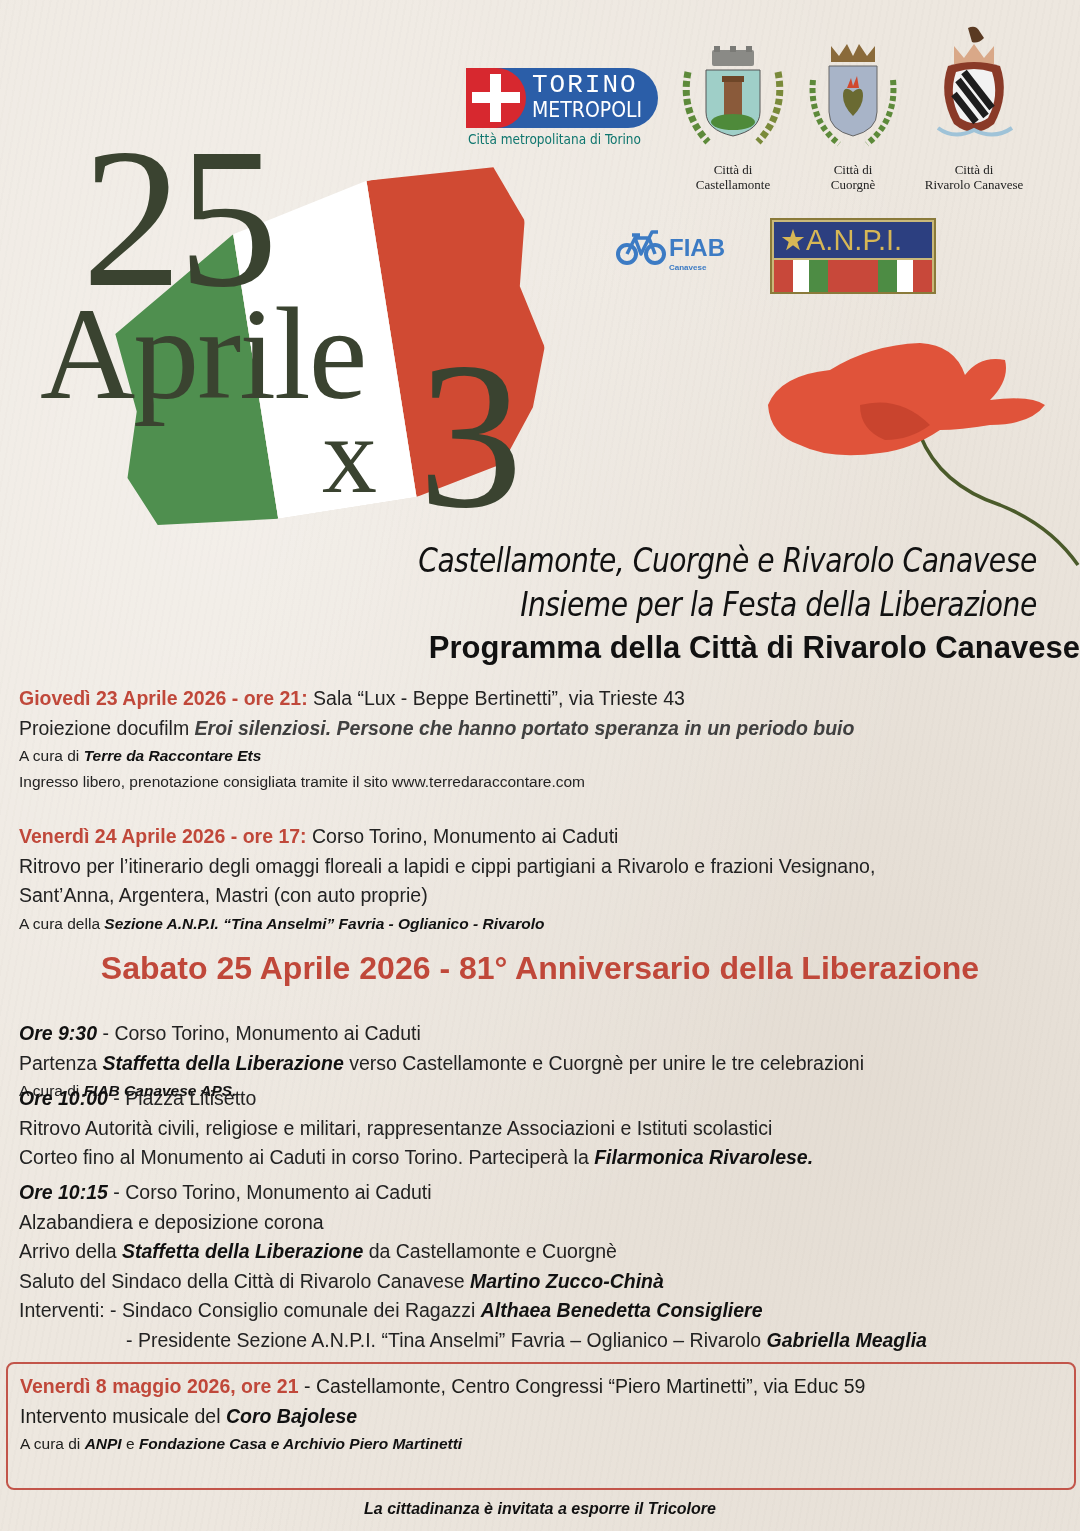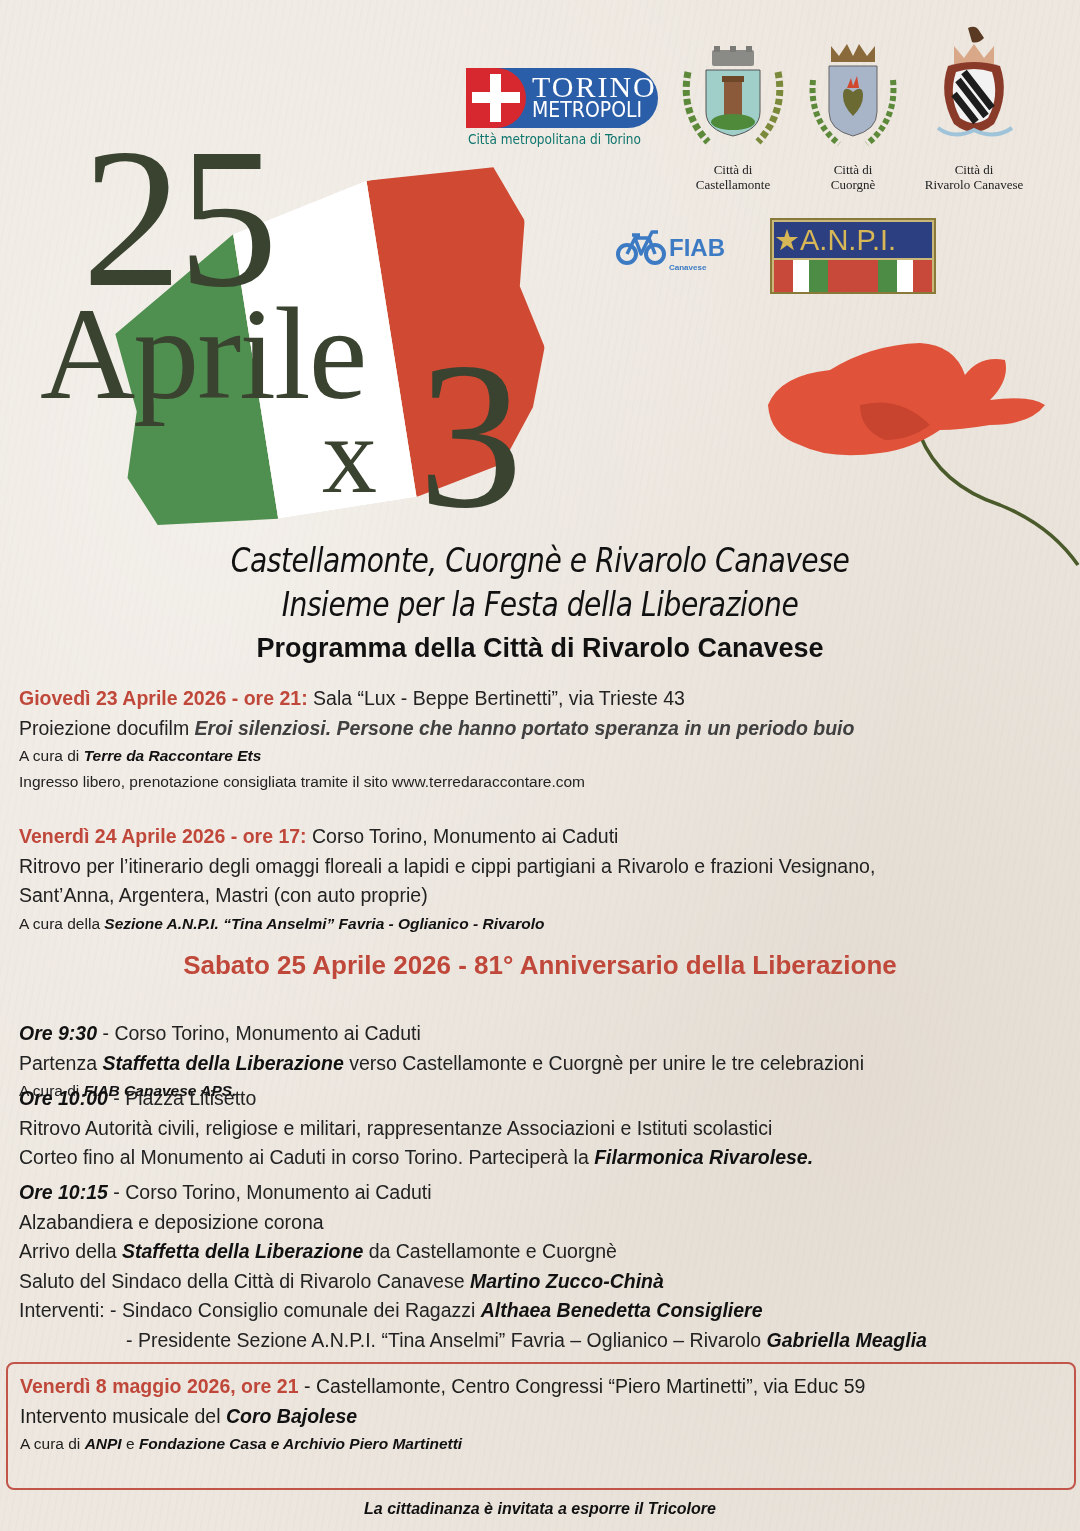--- a/index.html
+++ b/index.html
@@ -29,56 +29,56 @@
   .hero-aprile { left: 28px; top: 288px; font-size: 132px; letter-spacing: -2px; margin-left: 12px; }
   .hero-x { left: 322px; top: 400px; font-size: 110px; }
   .hero-3 { left: 418px; top: 330px; font-size: 210px; }
 
   
   .torino-logo { left: 466px; top: 68px; width: 192px; height: 60px; }
   .torino-badge { position: absolute; left: 0; top: 0; width: 192px; height: 60px; border-radius: 0 30px 30px 0; background: #2b5ea8; overflow: hidden; }
   .torino-flag { position: absolute; left: 0; top: 0; width: 60px; height: 60px; background: #d7282f; border-radius: 0 30px 30px 0; }
   .torino-flag::before { content:""; position:absolute; left: 24px; top: 6px; width: 11px; height: 48px; background:#fff; }
   .torino-flag::after { content:""; position:absolute; left: 6px; top: 24px; width: 48px; height: 11px; background:#fff; }
-  .torino-t1 { position:absolute; left: 66px; top: 2px; font-family:Liberation Serif, serif; color:#fff; font-size: 30px; letter-spacing: 2px; }
+  .torino-t1 { position:absolute; left: 66px; top: 2px; font-family:Liberation Mono, monospace; color:#fff; font-size: 26px; letter-spacing: 2px; }
   .torino-t2 { position:absolute; left: 66px; top: 30px; font-family:"DejaVu Sans Condensed","DejaVu Sans",sans-serif; color:#fff; font-size: 21px; letter-spacing: 0px; }
   .torino-sub { left: 468px; top: 131px; font-size: 13.5px; color: #0f766e; font-family: "DejaVu Sans Condensed", "DejaVu Sans", sans-serif; }
 
   .crest { position: absolute; text-align: center; }
   .crest-shield { margin: 0 auto; }
   .crest-caption { font-family: "Liberation Serif", serif; font-size: 13px; line-height: 15px; color: #222; margin-top: 4px; }
 
   .fiab { left: 616px; top: 230px; }
   .fiab-row { display: flex; align-items: center; }
   .fiab-word { font-family: "Liberation Sans", sans-serif; font-weight: bold; color: #3c7bc4; font-size: 24px; margin-left: 3px; }
   .fiab-sub { font-size: 8px; color: #3c7bc4; font-weight: bold; margin-left: 53px; margin-top: -3px; }
 
   .anpi { left: 770px; top: 218px; width: 166px; height: 76px; border: 2px solid #8a7a3a; background: #c9b87a; padding: 2px; }
-  .anpi-top { height: 36px; background: #2c3f80; display: flex; align-items: center; color: #d7b756; font-family: "Liberation Sans", sans-serif; font-size: 29px; letter-spacing: 0px; }
+  .anpi-top { height: 36px; background: #2c3f80; display: flex; align-items: center; padding-left: 6px; color: #d7b756; font-family: "Liberation Sans", sans-serif; font-size: 29px; letter-spacing: 0px; }
   .anpi-bottom { display: flex; height: 32px; margin-top: 2px; }
   .anpi-bottom span { display: block; height: 100%; }
 
   
   .poppy { left: 760px; top: 335px; }
 
   
-  .sub-block { position: absolute; left: 0; top: 538px; width: 1080px; text-align: center; }
+  .sub-block { position: absolute; left: 0; top: 538px; width: 1080px; text-align: right; }
   .sub-italic { font-family: "DejaVu Sans", sans-serif; font-style: italic; font-size: 34px; line-height: 44px; color: #111; font-stretch: condensed; letter-spacing: -0.5px; transform: scaleX(0.92); }
-  .sub-bold { font-family: "Liberation Sans", sans-serif; font-weight: bold; font-size: 27px; line-height: 42px; color: #111; margin-top: 1px; }
+  .sub-bold { font-family: "Liberation Sans", sans-serif; font-weight: bold; font-size: 31px; line-height: 42px; color: #111; margin-top: 1px; }
 
   
   .prog { position: absolute; left: 19px; width: 1045px; font-family: "Liberation Sans", sans-serif; color: #222; }
   .line { font-size: 19.5px; line-height: 29.5px; white-space: nowrap; }
   .line.small { font-size: 15.5px; line-height: 26px; }
   .red { color: #c0483a; font-weight: bold; }
   .b { font-weight: bold; color: #111; font-style: italic; }
   .bi { font-weight: bold; font-style: italic; color: #404040; }
   .indent { padding-left: 107px; }
 
-  .saturday-title { position: absolute; left: 0; width: 1080px; top: 950px; text-align: center; font-family: "Liberation Sans", sans-serif; font-weight: bold; font-size: 26px; color: #c0483a; }
+  .saturday-title { position: absolute; left: 0; width: 1080px; top: 950px; text-align: center; font-family: "Liberation Sans", sans-serif; font-weight: bold; font-size: 32px; color: #c0483a; }
 
   .box { position: absolute; left: 6px; top: 1362px; width: 1070px; height: 128px; border: 2px solid #c2554a; border-radius: 8px; padding: 8px 0 0 12px; }
 
   .footer { position: absolute; left: 0; width: 1080px; top: 1500px; text-align: center; font-family: "Liberation Sans", sans-serif; font-weight: bold; font-style: italic; font-size: 16px; color: #111; }
 </style>
 </head>
 <body>
 
 <div class="flag">
   <div class="stripe green"></div>

